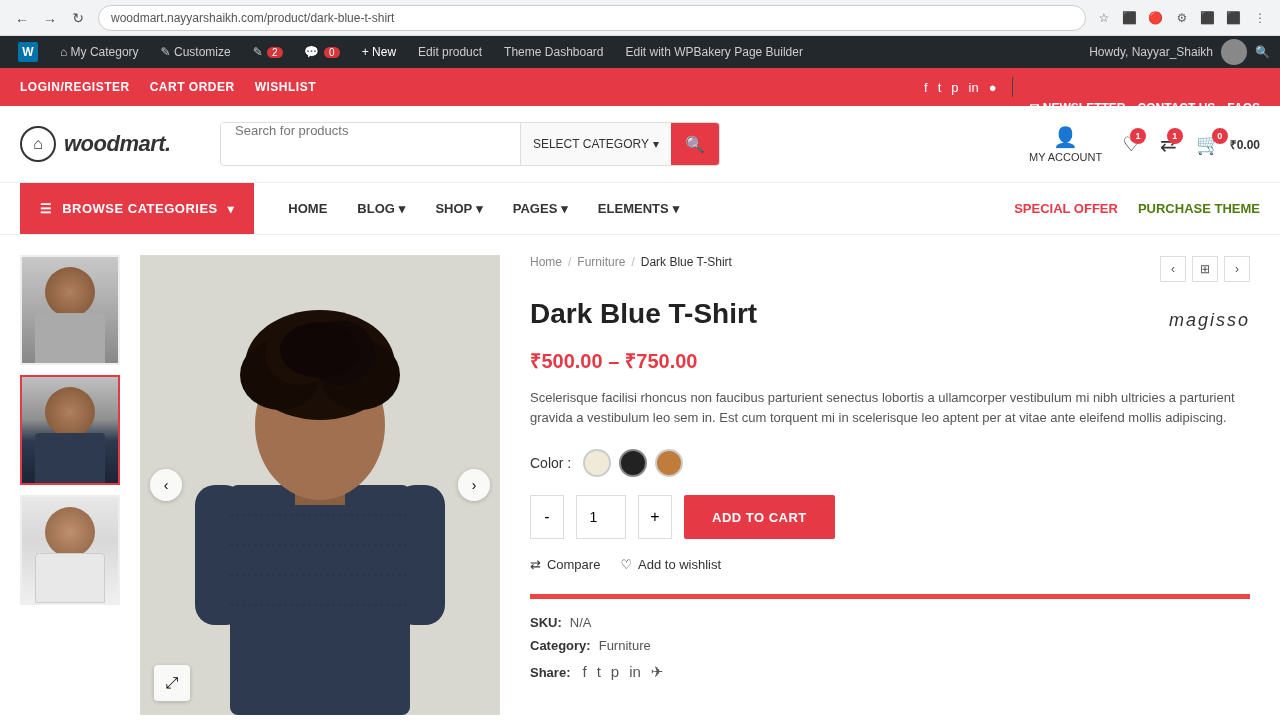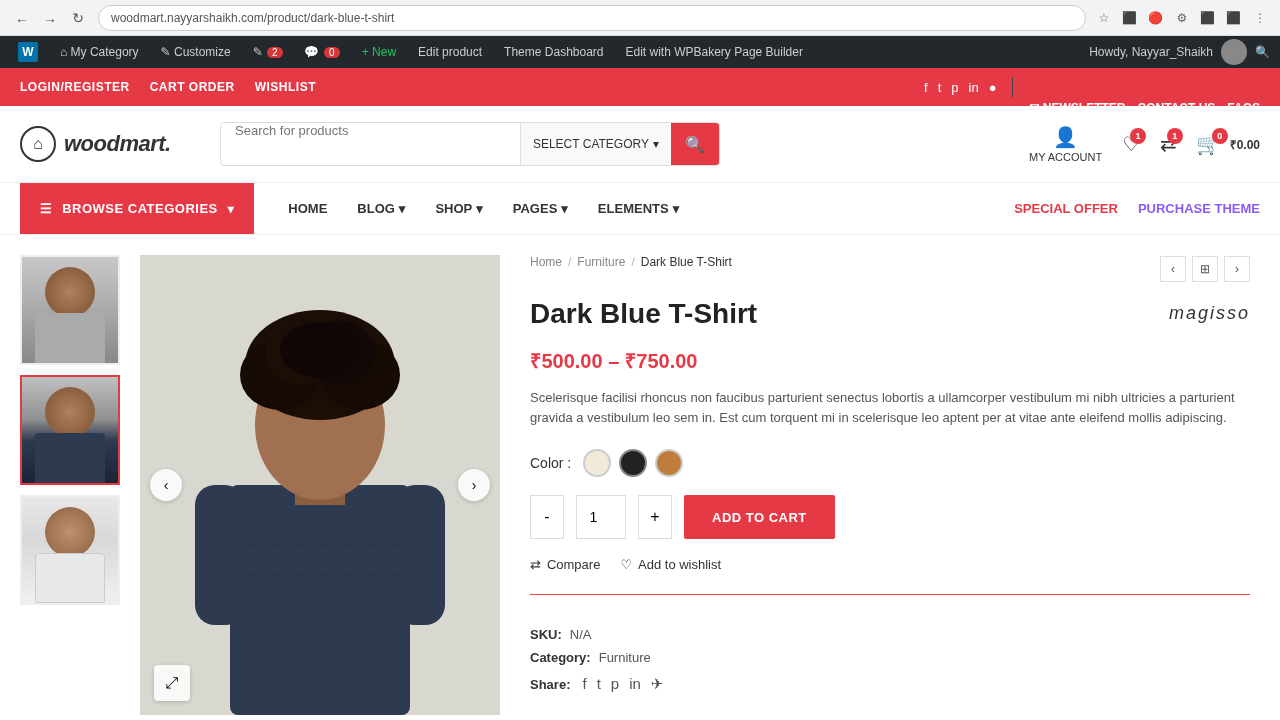--- a/index.html
+++ b/index.html
@@ -53,21 +53,21 @@
     }
     .wp-admin-badge {
       background: #d63638;
       color: #fff;
       border-radius: 10px;
       padding: 0 5px;
       font-size: 10px;
       min-width: 16px;
       text-align: center;
     }
-    .wp-admin-new { color: #22c55e; }
+    .wp-admin-new { color: #ffffff; }
     .wp-admin-right { margin-left: auto; display: flex; align-items: center; gap: 8px; }
     .wp-admin-howdy { color: #ccc; font-size: 12px; }
 
     
     .top-bar {
       background: #e63946;
       height: 38px;
       display: flex;
       align-items: center;
       padding: 0 20px;
@@ -218,21 +218,21 @@
       font-size: 13px;
       font-weight: 600;
       color: #333;
       text-decoration: none;
       cursor: pointer;
       gap: 4px;
       white-space: nowrap;
     }
     .nav-right { margin-left: auto; display: flex; align-items: center; gap: 20px; }
     .special-offer { color: #e63946; font-weight: bold; font-size: 13px; cursor: pointer; }
-    .purchase-theme { color: #8b5cf6; font-weight: bold; font-size: 13px; cursor: pointer; }
+    .purchase-theme { color: #4d7c0f; font-weight: bold; font-size: 13px; cursor: pointer; }
 
     
     .main-content {
       padding: 20px;
       display: flex;
       gap: 20px;
     }
 
     
     .thumbnails {
@@ -339,20 +339,21 @@
       line-height: 1.2;
     }
     .brand-logo {
       font-size: 16px;
       font-style: italic;
       color: #333;
       letter-spacing: 1px;
       margin-left: auto;
       align-self: flex-start;
       padding-top: 6px;
+      margin-top: 7px;
     }
     .product-title-row {
       display: flex;
       align-items: flex-start;
       margin-bottom: 8px;
     }
     .price {
       font-size: 20px;
       font-weight: bold;
       color: #e63946;
@@ -420,22 +421,22 @@
     }
     .product-action {
       display: flex;
       align-items: center;
       gap: 6px;
       font-size: 13px;
       color: #333;
       cursor: pointer;
     }
     .product-meta {
-      border-top: 1px solid #ef4444;
-      padding-top: 32px;
+      border-top: 5px solid #ef4444;
+      padding-top: 16px;
     }
     .meta-row {
       display: flex;
       gap: 8px;
       margin-bottom: 8px;
       font-size: 13px;
       color: #555;
     }
     .meta-label { font-weight: bold; color: #333; }
     .share-row {

